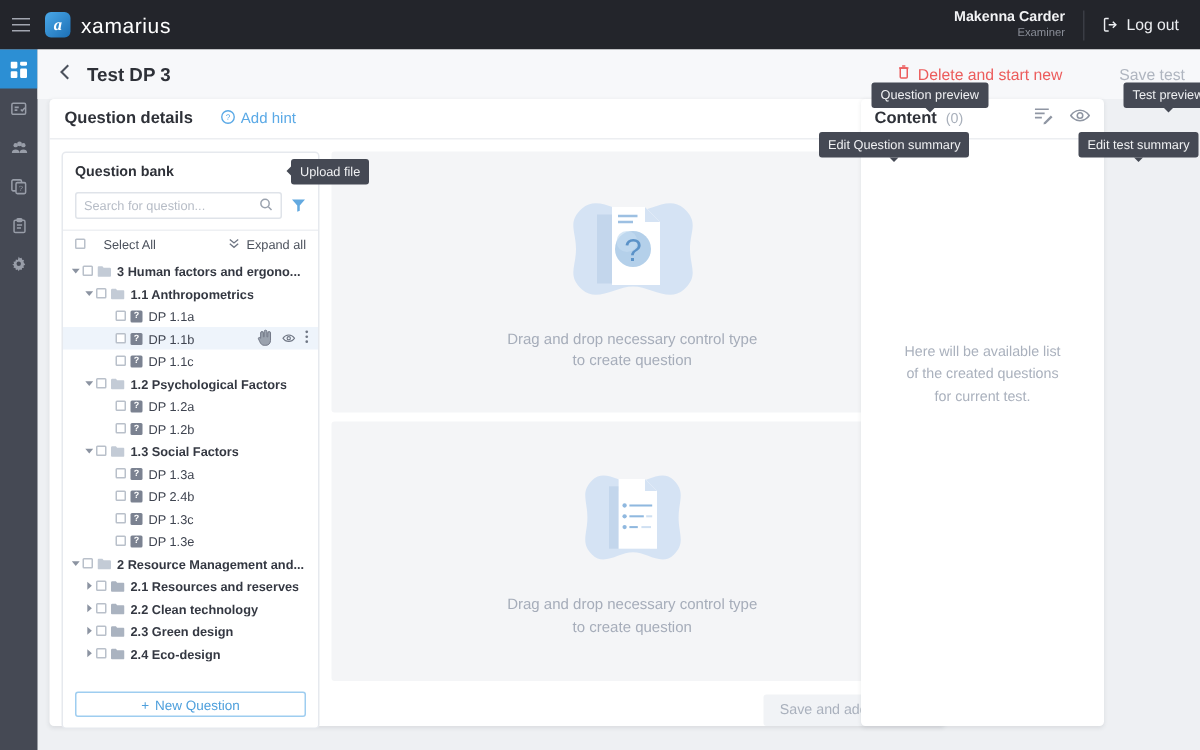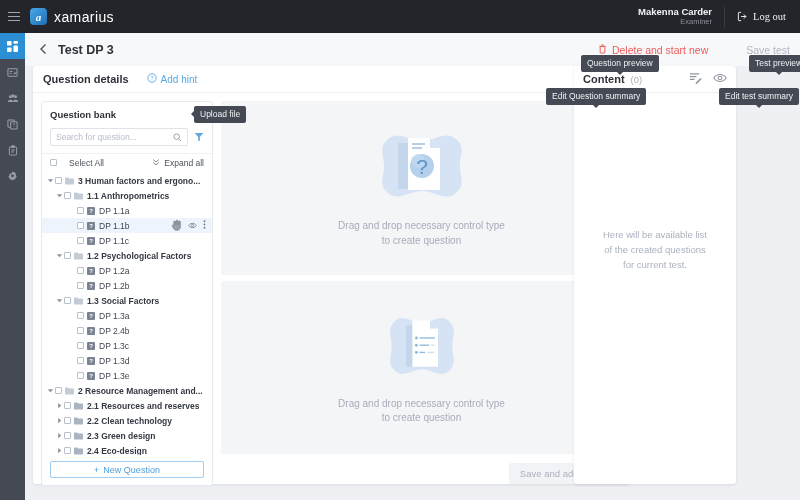--- a/index.html
+++ b/index.html
@@ -26,21 +26,21 @@
     display:flex; align-items:center; justify-content:center;
     color:#fff; font-size:11px; font-style:italic; font-weight:700;
     font-family:"Liberation Serif", serif;
   }
   .brand-name { color:#fff; font-size:14px; letter-spacing:.4px; }
   .topbar-right { margin-left:auto; display:flex; align-items:center; height:33px; }
   .user-box { text-align:right; padding-right:12px; line-height:1.15; }
   .user-name { color:#f2f3f5; font-size:9.5px; font-weight:600; }
   .user-role { color:#8b8f99; font-size:7.5px; }
   .vdiv { width:1px; height:20px; background:#3a3d45; }
-  .logout { display:flex; align-items:center; gap:5px; padding:0 14px 0 12px; cursor:pointer;font-family:Liberation Serif, serif; }
+  .logout { display:flex; align-items:center; gap:5px; padding:0 14px 0 12px; cursor:pointer; }
   .logout-label { color:#eceef1; font-size:10.5px; }
   .logout svg { display:block; }
 
   
   .rail {
     position:absolute; top:33px; left:0; width:25px; height:467px;
     background:#454954;
     display:flex; flex-direction:column; align-items:center;
   }
   .rail-item {
@@ -507,27 +507,20 @@
                   <span class="chk"></span>
                   <span class="qicon">?</span>
                   <span class="tlabel">DP 2.4b</span>
                 </div>
                 <div class="trow sub">
                   <span class="spacer" style="width:26px"></span>
                   <span class="spacer" style="width:9px"></span>
                   <span class="chk"></span>
                   <span class="qicon">?</span>
                   <span class="tlabel">DP 1.3c</span>
-                </div>
-                <div class="trow sub">
-                  <span class="spacer" style="width:26px"></span>
-                  <span class="spacer" style="width:9px"></span>
-                  <span class="chk"></span>
-                  <span class="qicon">?</span>
-                  <span class="tlabel">DP 1.3d</span>
                 </div>
                 <div class="trow sub">
                   <span class="spacer" style="width:26px"></span>
                   <span class="spacer" style="width:9px"></span>
                   <span class="chk"></span>
                   <span class="qicon">?</span>
                   <span class="tlabel">DP 1.3e</span>
                 </div>
                 <div class="trow grp">
                   <span class="spacer" style="width:4px"></span>

